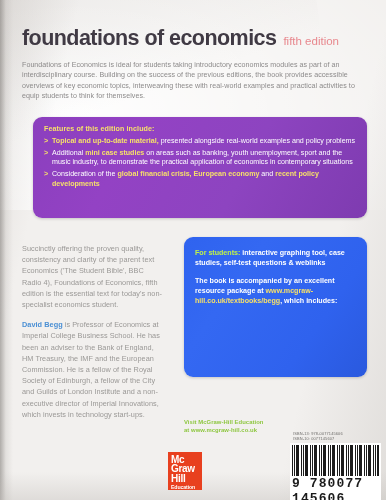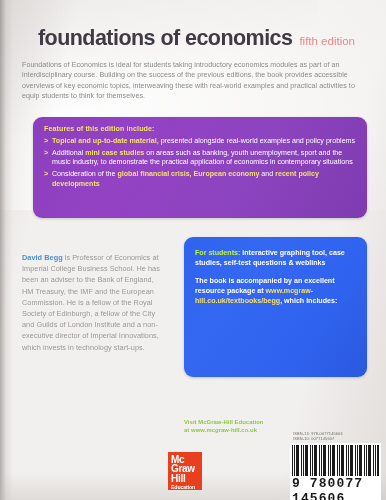--- a/index.html
+++ b/index.html
@@ -68,21 +68,20 @@
     display: flex;
     align-items: baseline;
     gap: 7px;
     white-space: nowrap;
   }
   .title-main {
     font-size: 21.5px;
     font-weight: bold;
     color: #403a44;
     letter-spacing: -0.55px;
-    margin-left: 16px;
   }
   .title-edition {
     font-size: 11.5px;
     font-weight: normal;
     color: #e8888e;
     letter-spacing: 0px;
   }
 
   
   .blurb {
@@ -292,20 +291,21 @@
       <span class="feature-text"><span>Additional </span><span class="hl">mini case studies</span><span> on areas such as banking, youth unemployment, sport and the music industry, to demonstrate the practical application of economics in contemporary situations</span></span>
     </div>
 
     <div class="feature-item">
       <span class="feature-arrow">&gt;</span>
       <span class="feature-text"><span>Consideration of the </span><span class="hl">global financial crisis, European economy</span><span> and </span><span class="hl">recent policy developments</span></span>
     </div>
   </div>
 
   <div class="left-col">
+    <div class="succinct">Succinctly offering the proven quality, consistency and clarity of the parent text Economics ('The Student Bible', BBC Radio 4), Foundations of Economics, fifth edition is the essential text for today's non-specialist economics student.</div>
     <div class="author-bio"><span class="author-name">David Begg</span><span> is Professor of Economics at Imperial College Business School. He has been an adviser to the Bank of England, HM Treasury, the IMF and the European Commission. He is a fellow of the Royal Society of Edinburgh, a fellow of the City and Guilds of London Institute and a non-executive director of Imperial Innovations, which invests in technology start-ups.</span></div>
   </div>
 
   <div class="resource-box">
     <p class="res-para"><span class="res-label">For students:</span><span> interactive graphing tool, case studies, self-test questions &amp; weblinks</span></p>
     <p class="res-para"><span>The book is accompanied by an excellent resource package at </span><span class="res-url">www.mcgraw-hill.co.uk/textbooks/begg</span><span>, which includes:</span></p>
   </div>
 
   <div class="visit-block">
     <div>Visit McGraw-Hill Education</div>

